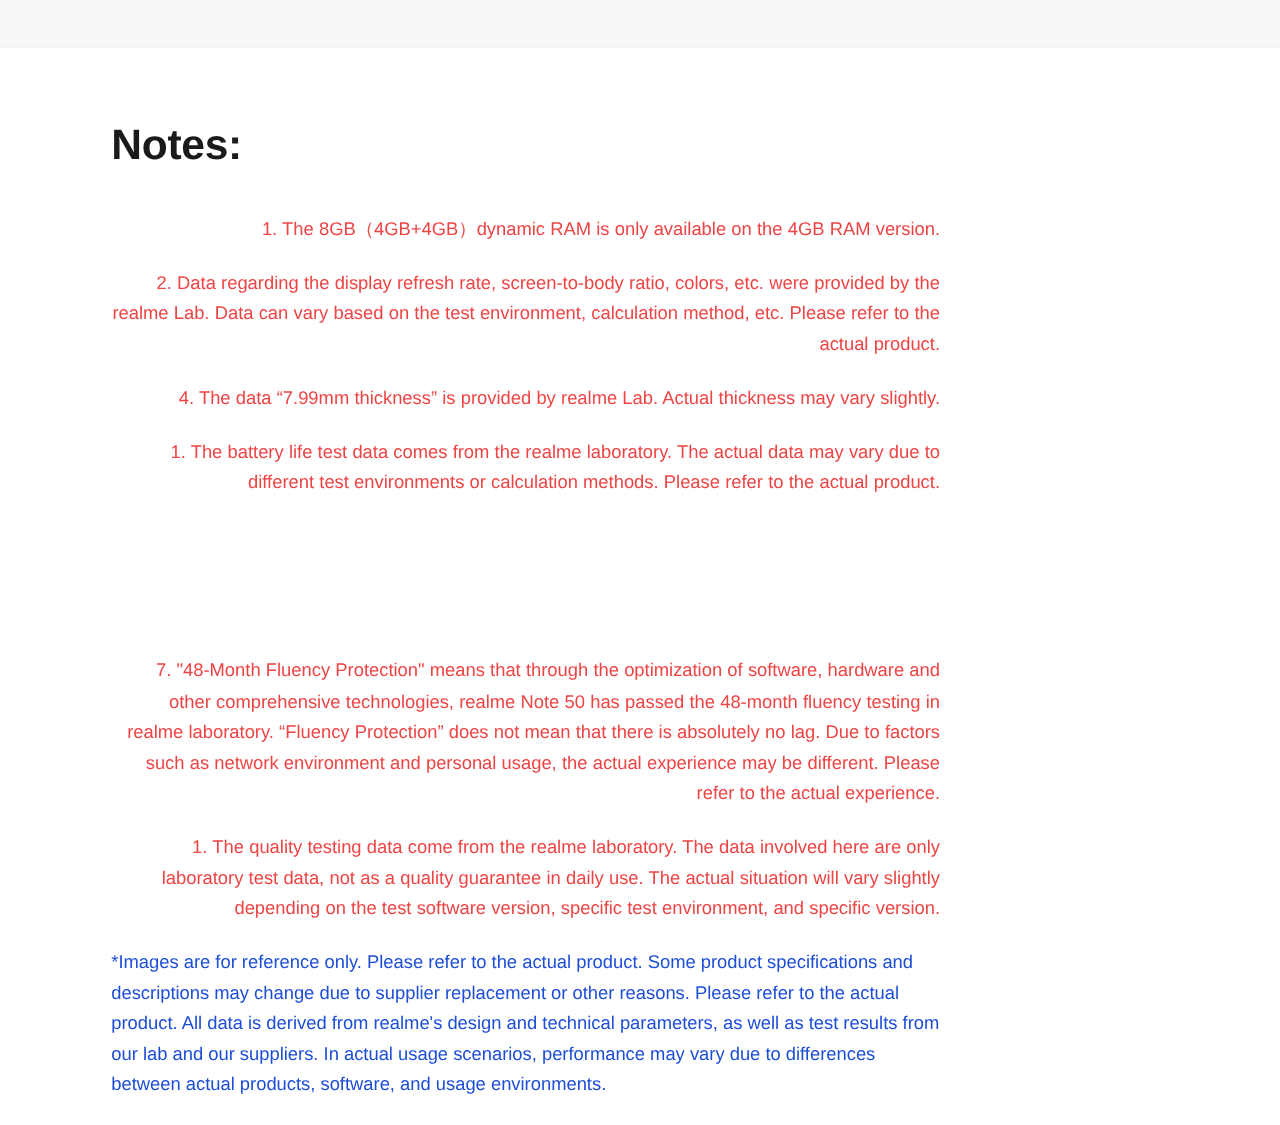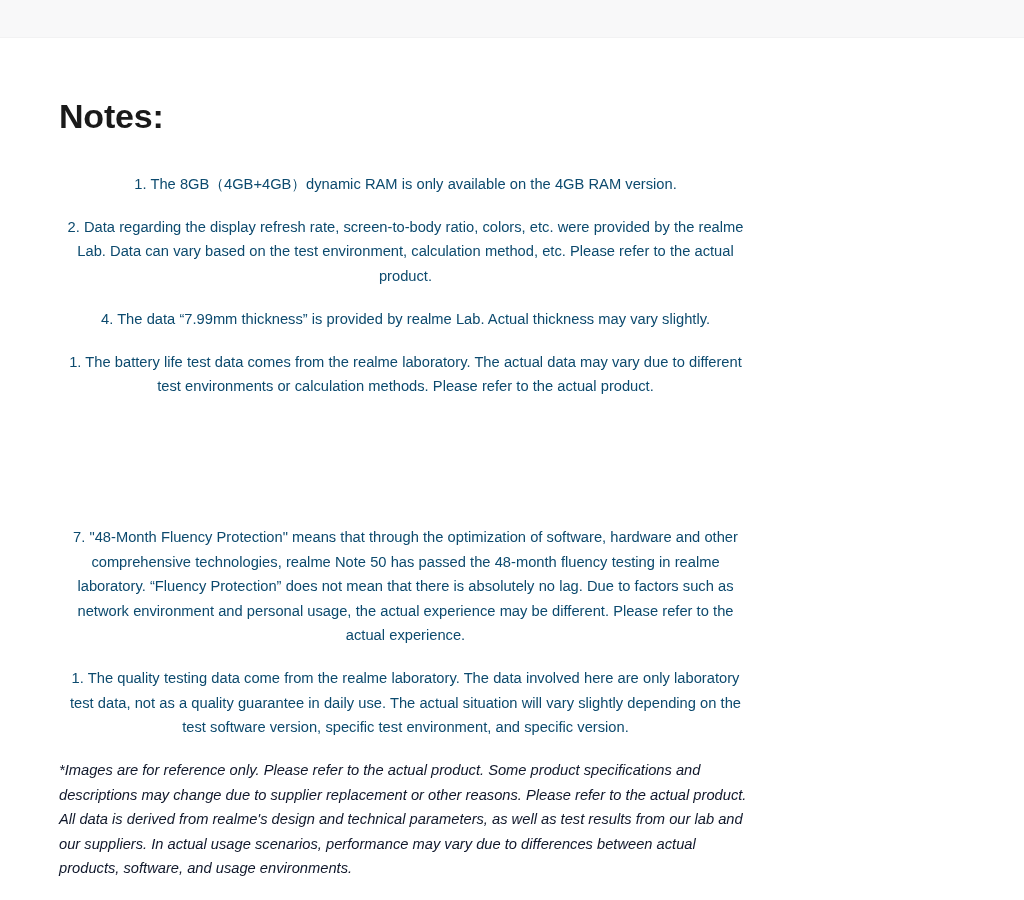--- a/index.html
+++ b/index.html
@@ -19,21 +19,21 @@
   .topbar {
     width: 100%;
     height: 38px;
     background: #f8f8f9;
     border-bottom: 1px solid #f2f2f3;
     box-sizing: border-box;
   }
 
   
   .page {
-    padding: 0 79px 0 59px;
+    padding: 0 79px 0 89px;
     box-sizing: border-box;
     width: 831px;
   }
 
   .notes-heading {
     font-size: 34px;
     font-weight: bold;
     color: #1a1a1a;
     letter-spacing: -0.2px;
     margin: 0;
@@ -43,43 +43,42 @@
 
   .notes-list {
     margin: 0;
     padding: 0;
     list-style: none;
   }
 
   .note-item {
     font-size: 14.7px;
     line-height: 24.5px;
-    color: #0c4a6e;
+    color: #ef4444;
     margin: 0 0 18.5px 0;
     max-width: 857px;
-    text-align: center;
+    text-align: right;
     word-spacing: 0.1px;
   }
 
   .note-item.first {
     margin-top: 35px;
   }
 
   
   .note-gap {
     height: 108px;
   }
 
   .footnote {
     font-size: 14.7px;
     line-height: 24.5px;
-    color: #0f172a;
+    color: #1d4ed8;
     margin: 0;
     max-width: 857px;
-    font-style: italic;
   }
 </style>
 </head>
 <body>
 
 <div class="topbar"></div>
 
 <div class="page">
 
   <h1 class="notes-heading">Notes:</h1>

